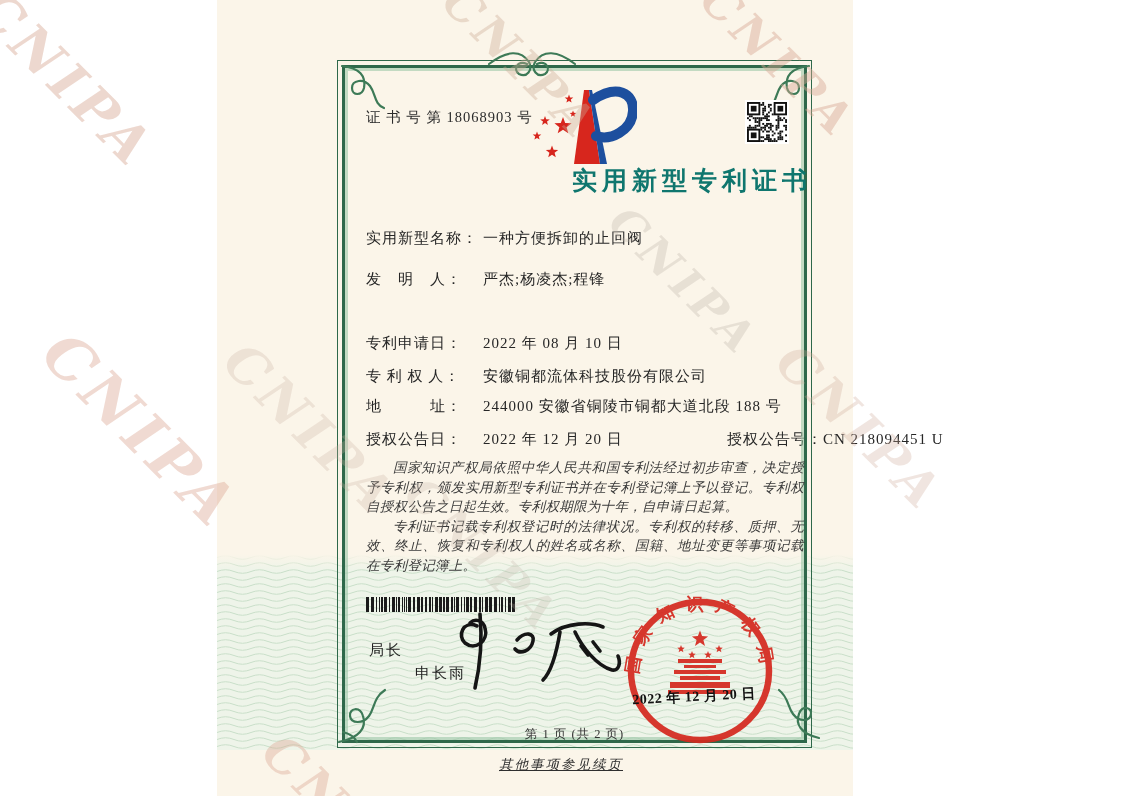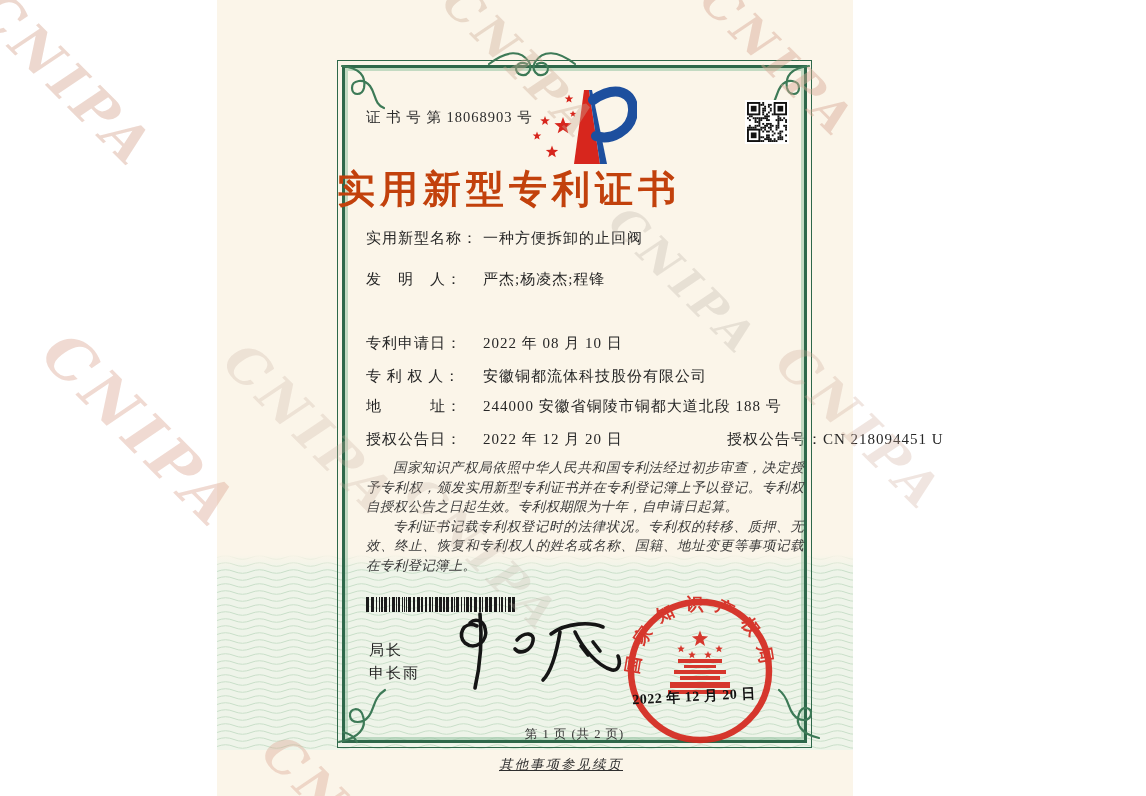--- a/index.html
+++ b/index.html
@@ -14,22 +14,22 @@
   #band .fade{position:absolute;left:0;top:0;width:636px;height:16px;
       background:linear-gradient(#fbf5e9,rgba(251,245,233,0));}
   #frame{position:absolute;left:120px;top:60px;width:475px;height:688px;z-index:4;
       border:1px solid #2e684a;box-sizing:border-box;}
   #frame .inner{position:absolute;left:4px;top:4px;right:4px;bottom:4px;
       border:3px solid #2e684a;box-shadow:inset 0 0 0 3px rgba(150,195,162,.55);}
   .content{position:absolute;z-index:5;}
   .flourish{position:absolute;z-index:5;}
   .flourish path{stroke:#3d7a57;fill:none;stroke-width:2.2;stroke-linecap:round;}
   #certno{left:149px;top:108px;font-size:14.5px;letter-spacing:1px;color:#2b2b2b;}
-  #title{left:120px;top:164px;width:475px;text-align:left;font-size:38px;font-weight:bold;
-         letter-spacing:5px;color:#c2410c;}
+  #title{left:120px;top:164px;width:475px;text-align:right;font-size:25px;font-weight:bold;
+         letter-spacing:5px;color:#0f766e;}
   #qr{left:528px;top:100px;width:44px;height:44px;background:#fff;padding:2px;box-sizing:border-box;}
   #qr svg{display:block;}
   .row{position:absolute;left:149px;font-size:15px;color:#262626;white-space:nowrap;}
   .lbl{display:inline-block;width:117px;letter-spacing:1px;}
   .val{letter-spacing:1px;}
   #row7b{position:absolute;left:361px;top:0;}
   #body{left:149px;top:458px;width:438px;font-size:13.5px;line-height:19.5px;color:#3a3a3a;
         font-style:italic;text-align:justify;letter-spacing:.3px;}
   #body p{margin:0;text-indent:2em;}
   #barcode{left:149px;top:597px;width:160px;height:15px;}
@@ -273,21 +273,21 @@
     </div>
 
     <div class="content" id="body">
       <p>国家知识产权局依照中华人民共和国专利法经过初步审查，决定授予专利权，颁发实用新型专利证书并在专利登记簿上予以登记。专利权自授权公告之日起生效。专利权期限为十年，自申请日起算。</p>
       <p>专利证书记载专利权登记时的法律状况。专利权的转移、质押、无效、终止、恢复和专利权人的姓名或名称、国籍、地址变更等事项记载在专利登记簿上。</p>
     </div>
 
     <div class="content" id="barcode"><span style="width: 3px; margin-right: 2px;"></span><span style="width: 3px; margin-right: 2px;"></span><span style="width: 1px; margin-right: 2px;"></span><span style="width: 1px; margin-right: 1px;"></span><span style="width: 2px; margin-right: 1px;"></span><span style="width: 3px; margin-right: 2px;"></span><span style="width: 1px; margin-right: 2px;"></span><span style="width: 3px; margin-right: 1px;"></span><span style="width: 1px; margin-right: 1px;"></span><span style="width: 2px; margin-right: 2px;"></span><span style="width: 1px; margin-right: 1px;"></span><span style="width: 1px; margin-right: 1px;"></span><span style="width: 1px; margin-right: 1px;"></span><span style="width: 3px; margin-right: 2px;"></span><span style="width: 2px; margin-right: 2px;"></span><span style="width: 3px; margin-right: 1px;"></span><span style="width: 2px; margin-right: 2px;"></span><span style="width: 2px; margin-right: 2px;"></span><span style="width: 2px; margin-right: 1px;"></span><span style="width: 1px; margin-right: 2px;"></span><span style="width: 3px; margin-right: 1px;"></span><span style="width: 3px; margin-right: 1px;"></span><span style="width: 2px; margin-right: 1px;"></span><span style="width: 3px; margin-right: 2px;"></span><span style="width: 2px; margin-right: 1px;"></span><span style="width: 1px; margin-right: 1px;"></span><span style="width: 3px; margin-right: 2px;"></span><span style="width: 1px; margin-right: 2px;"></span><span style="width: 1px; margin-right: 1px;"></span><span style="width: 3px; margin-right: 1px;"></span><span style="width: 2px; margin-right: 2px;"></span><span style="width: 3px; margin-right: 2px;"></span><span style="width: 2px; margin-right: 1px;"></span><span style="width: 1px; margin-right: 2px;"></span><span style="width: 3px; margin-right: 1px;"></span><span style="width: 3px; margin-right: 2px;"></span><span style="width: 3px; margin-right: 2px;"></span><span style="width: 1px; margin-right: 1px;"></span><span style="width: 2px; margin-right: 2px;"></span><span style="width: 1px; margin-right: 2px;"></span><span style="width: 3px; margin-right: 1px;"></span><span style="width: 3px; margin-right: 1px;"></span></div>
 
     <div class="director" style="top:641px;">局长</div>
-    <div class="director" style="top:664px;">申长雨</div>
+    <div class="director" style="top:664px;margin-left:46px;">申长雨</div>
 
     <svg class="content" id="sig" width="180" height="85" viewBox="0 0 180 85">
       <path d="M30,16 C16,10 10,26 18,33 C28,41 42,31 38,18 C36,10 28,8 23,13"></path>
       <path d="M33,4 C35,26 34,52 28,78"></path>
       <path d="M70,30 C78,21 88,23 86,31 C84,41 73,45 68,39"></path>
       <path d="M104,24 C120,12 144,12 156,17"></path>
       <path d="M113,22 C109,46 104,62 96,70"></path>
       <path d="M128,22 C135,37 150,56 165,60 C172,61 174,53 171,46"></path>
       <path d="M134,36 l7,9"></path>
       <path d="M146,32 l7,9"></path>

